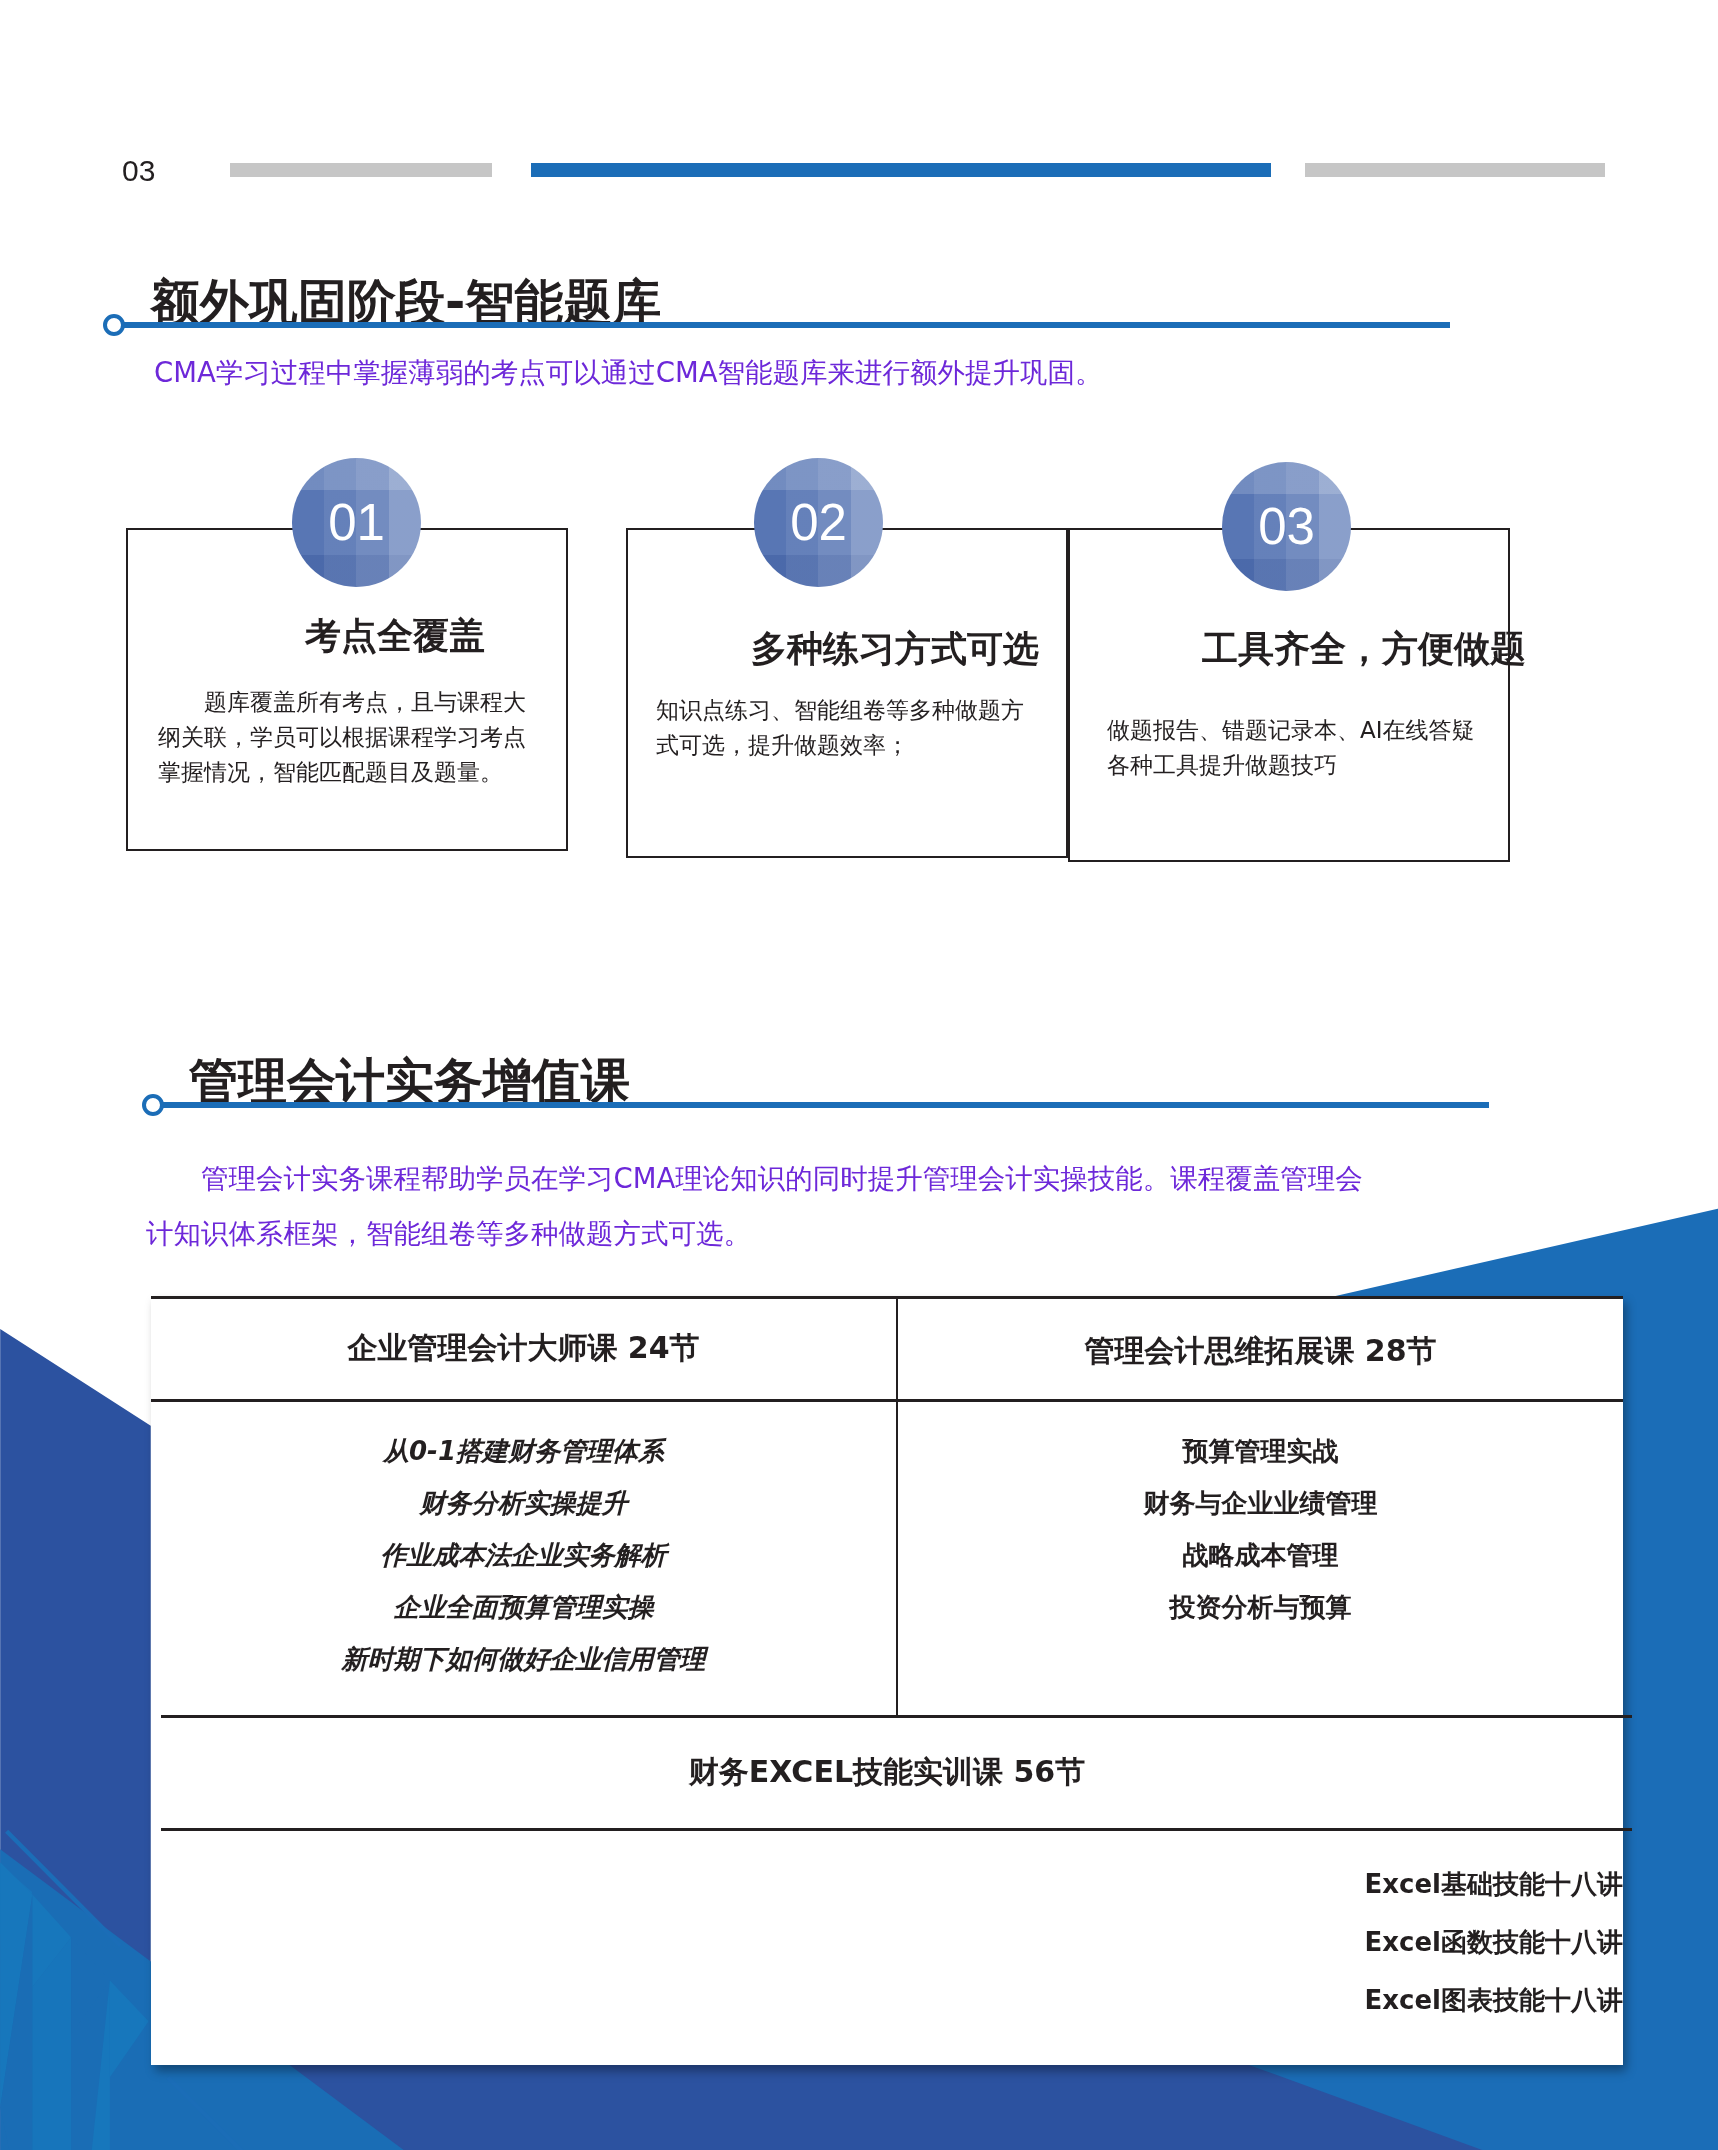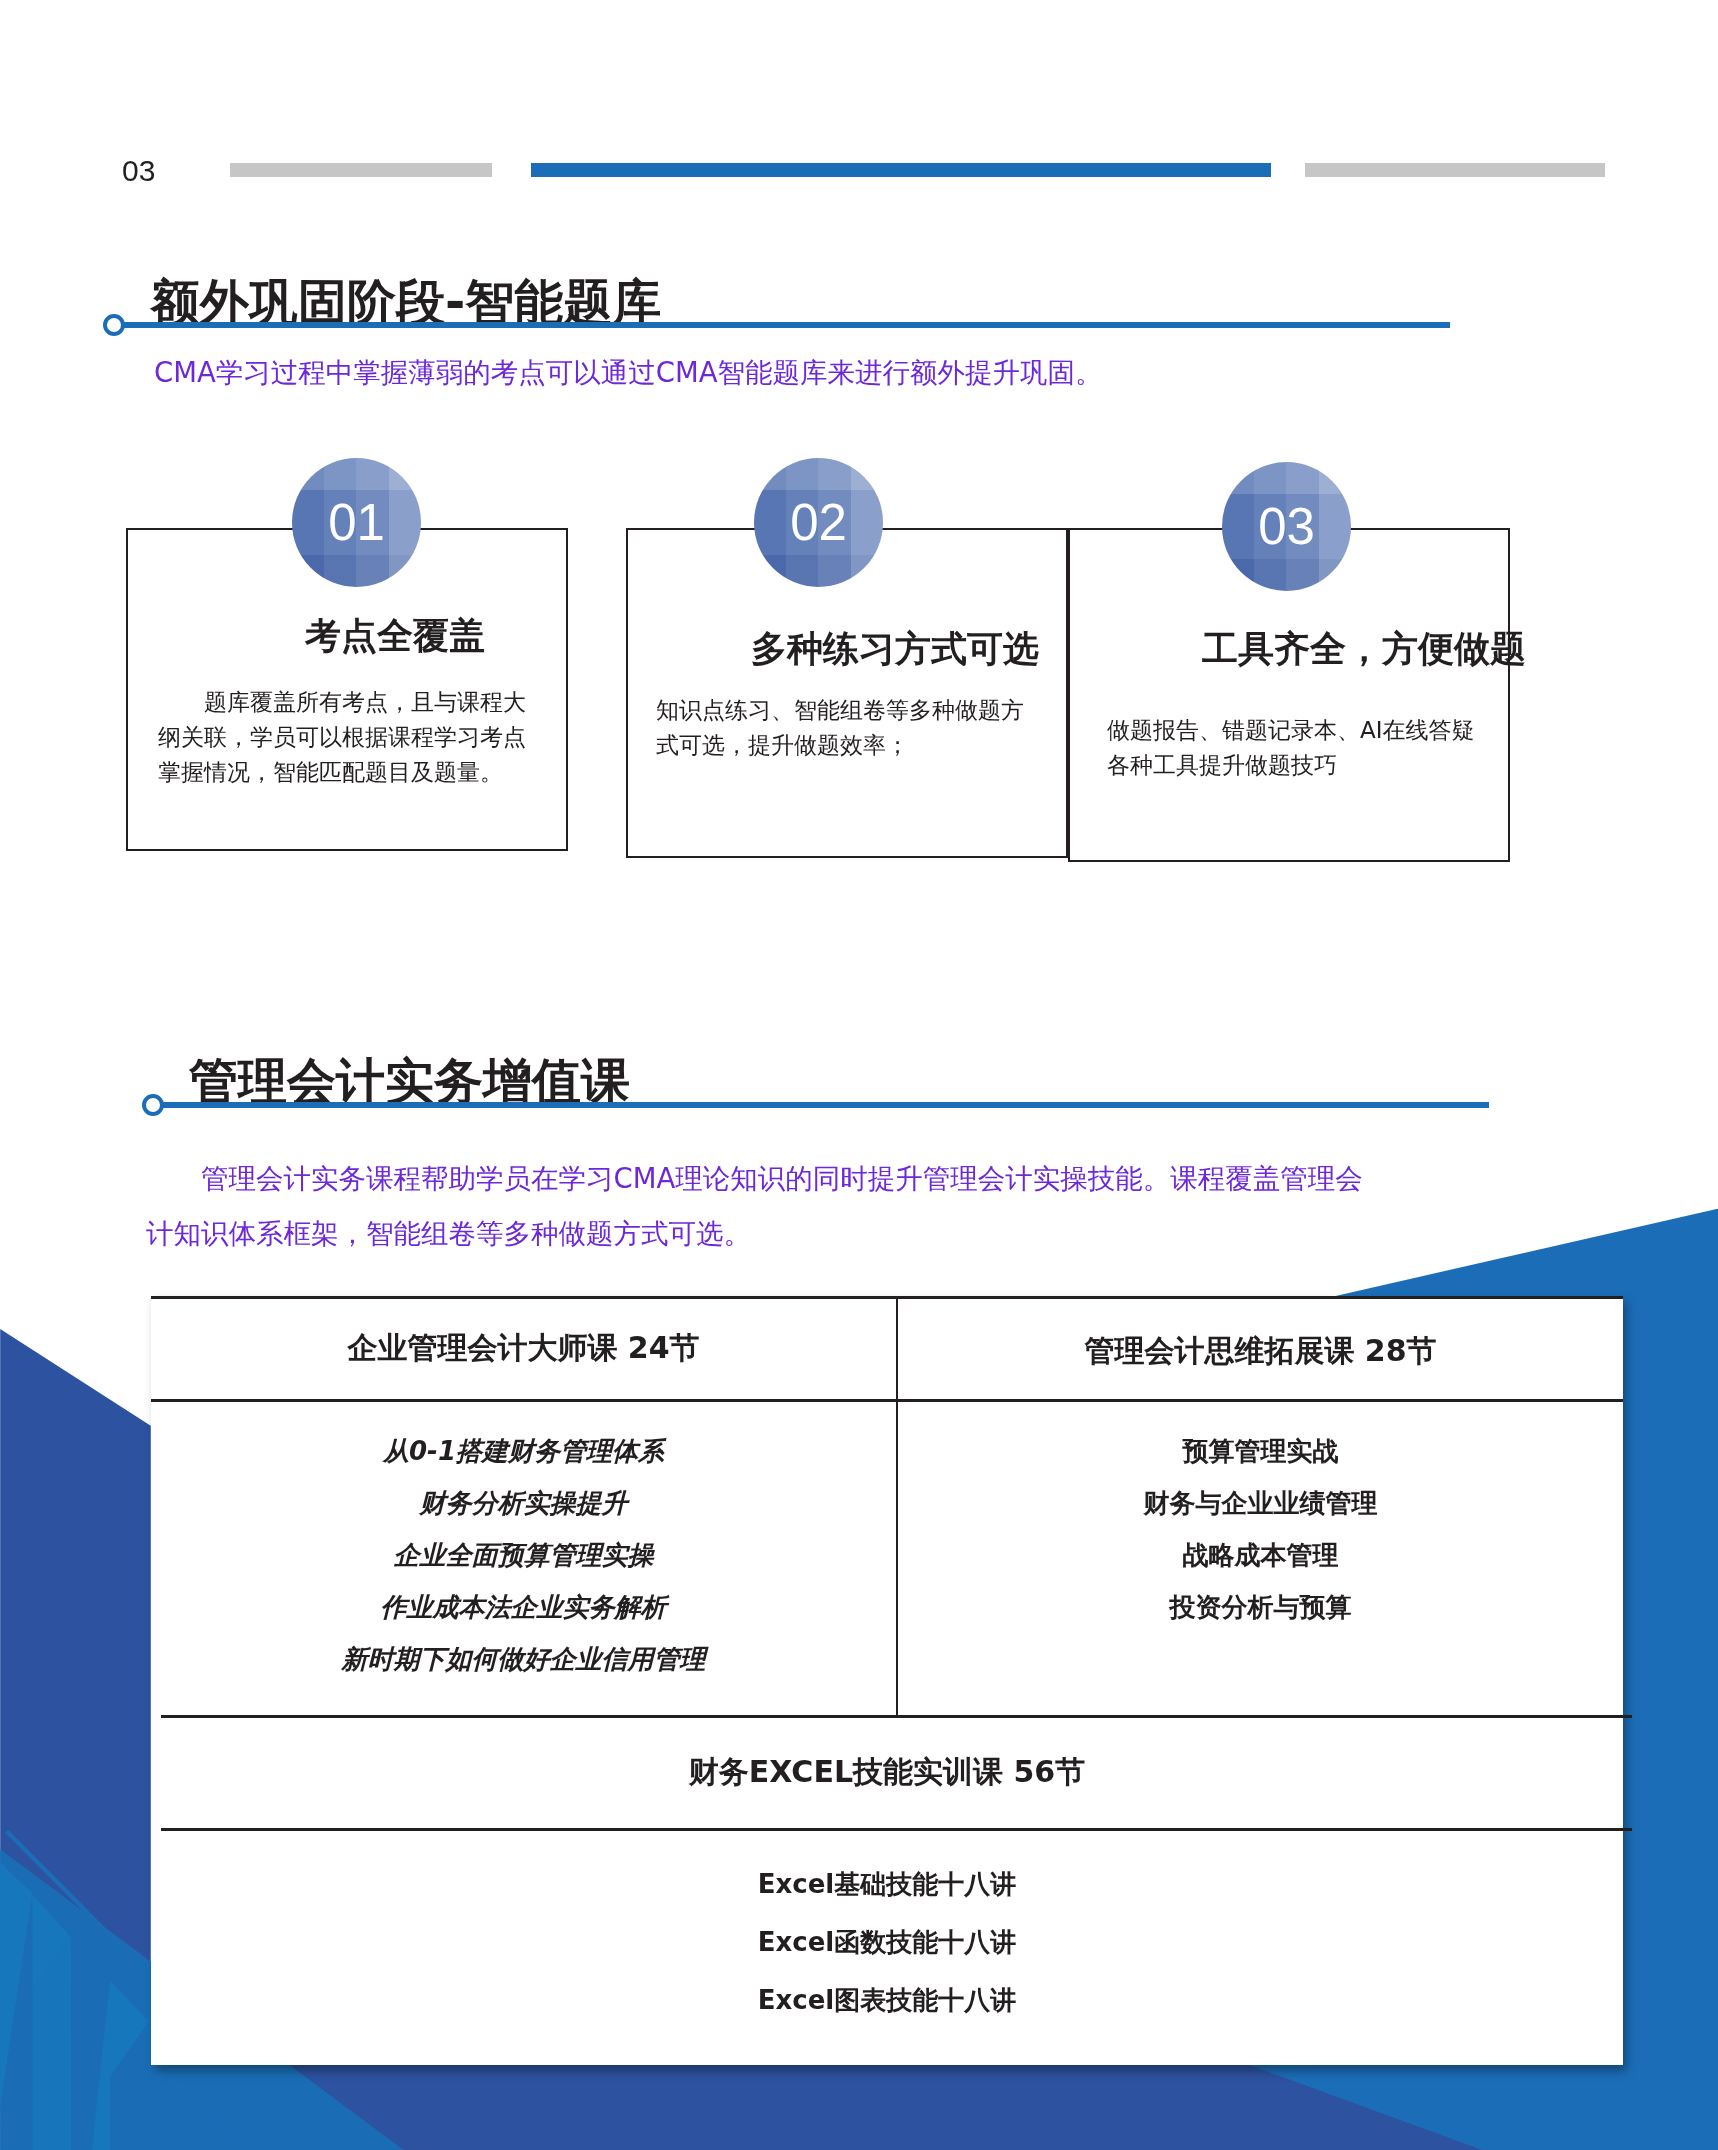--- a/index.html
+++ b/index.html
@@ -19,21 +19,21 @@
       linear-gradient(180deg,rgba(255,255,255,.2) 0%,rgba(255,255,255,.2) 25%,rgba(255,255,255,.05) 25%,rgba(255,255,255,.05) 75%,rgba(0,0,60,.05) 75%),
       #4f6fb0;
     display:flex;align-items:center;justify-content:center;color:#fff;font-size:51px;font-family:"Liberation Sans",sans-serif;}
   .card-title{font-size:36px;font-weight:bold;color:#231f20;white-space:nowrap;padding-left:48px;}
   .card-body{font-size:23px;line-height:35px;color:#231f20;}
   .table{left:151px;top:1296px;width:1472px;height:769px;background:#fff;box-shadow:4.3px 6px 9.5px rgba(0,0,0,.35);}
   .hline{height:2.6px;background:#231f20;}
   .vline{width:1.7px;background:#231f20;}
   .th{font-size:30px;font-weight:bold;color:#231f20;text-align:center;white-space:nowrap;}
   .td{font-size:26px;font-weight:bold;color:#231f20;text-align:center;white-space:nowrap;line-height:52px;}
-  .td2{font-size:26px;font-weight:bold;color:#231f20;text-align:center;white-space:nowrap;line-height:58px;}
+  .td2{font-size:26px;font-weight:bold;color:#231f20;text-align:right;white-space:nowrap;line-height:58px;}
 </style>
 </head>
 <body>
 
 <svg class="bg-svg" viewBox="0 0 3996 5499" xmlns="http://www.w3.org/2000/svg">
 
   <polygon points="3996,2810 3996,5499 2900,5499 2900,3060" fill="#1b6db7"></polygon>
 
   <polygon points="0,3090 350,3315 350,4800 2900,4800 3996,5200 3996,5499 0,5499" fill="#2c52a0"></polygon>
   <polygon points="3996,5140 3996,5499 3100,5499" fill="#2c52a0"></polygon>
@@ -94,22 +94,22 @@
   <div class="abs vline" style="left:745px;top:0;height:422px;"></div>
   <div class="abs hline" style="left:9.5px;top:419px;width:1471px;"></div>
   <div class="abs hline" style="left:9.5px;top:532px;width:1471px;"></div>
 
   <div class="abs th" style="left:0;width:745px;top:32px;">企业管理会计大师课  24节</div>
   <div class="abs th" style="left:747px;width:725px;top:35px;">管理会计思维拓展课  28节</div>
 
   <div class="abs" style="left:0;width:745px;top:129px;font-style:italic;">
     <div class="td">从0-1搭建财务管理体系</div>
     <div class="td">财务分析实操提升</div>
+    <div class="td">作业成本法企业实务解析</div>
     <div class="td">企业全面预算管理实操</div>
-    <div class="td">作业成本法企业实务解析</div>
     <div class="td">新时期下如何做好企业信用管理</div>
   </div>
   <div class="abs" style="left:747px;width:725px;top:129px;">
     <div class="td">预算管理实战</div>
     <div class="td">财务与企业业绩管理</div>
     <div class="td">战略成本管理</div>
     <div class="td">投资分析与预算</div>
   </div>
 
   <div class="abs th" style="left:0;width:1472px;top:456px;">财务EXCEL技能实训课  56节</div>

